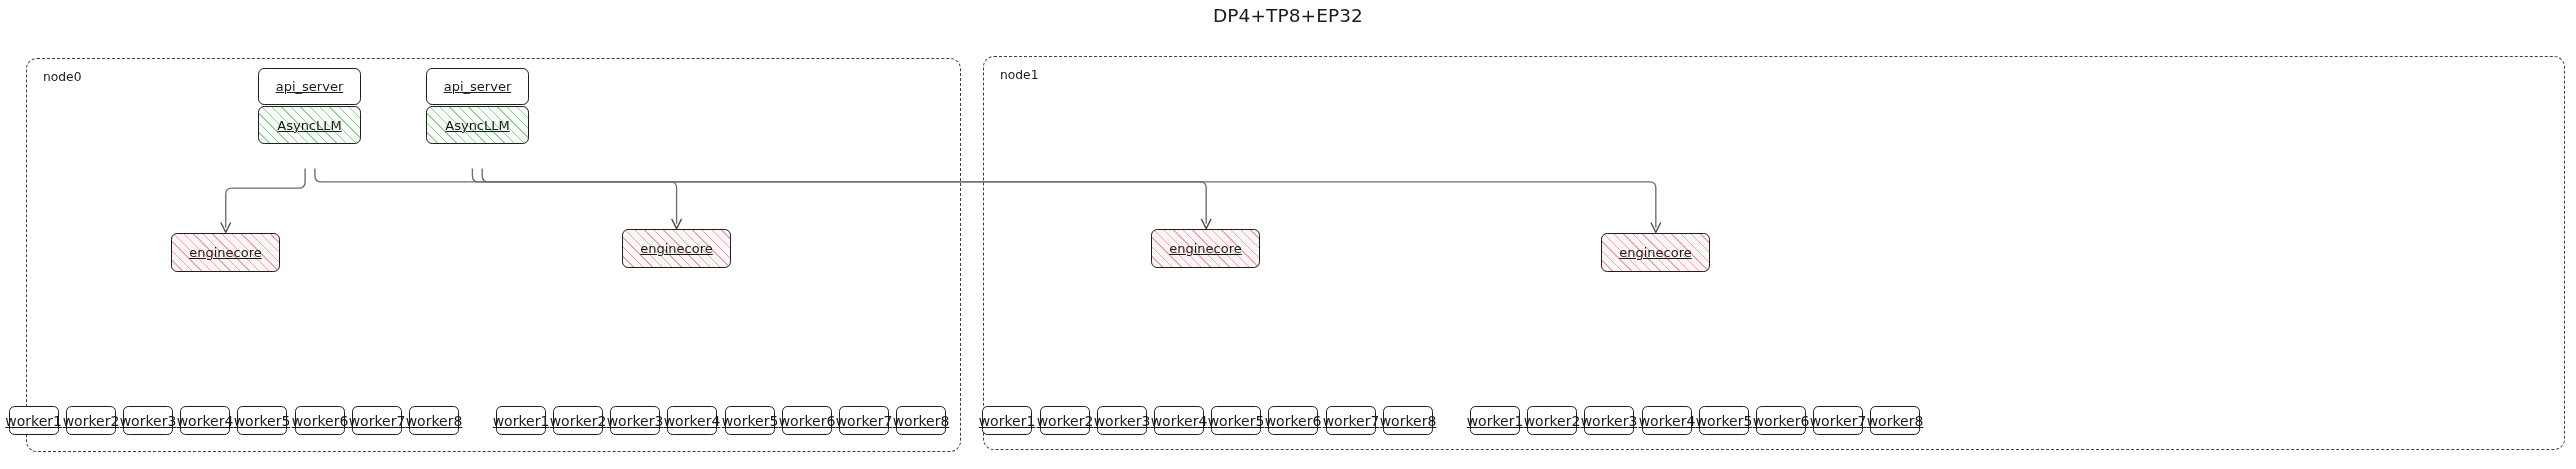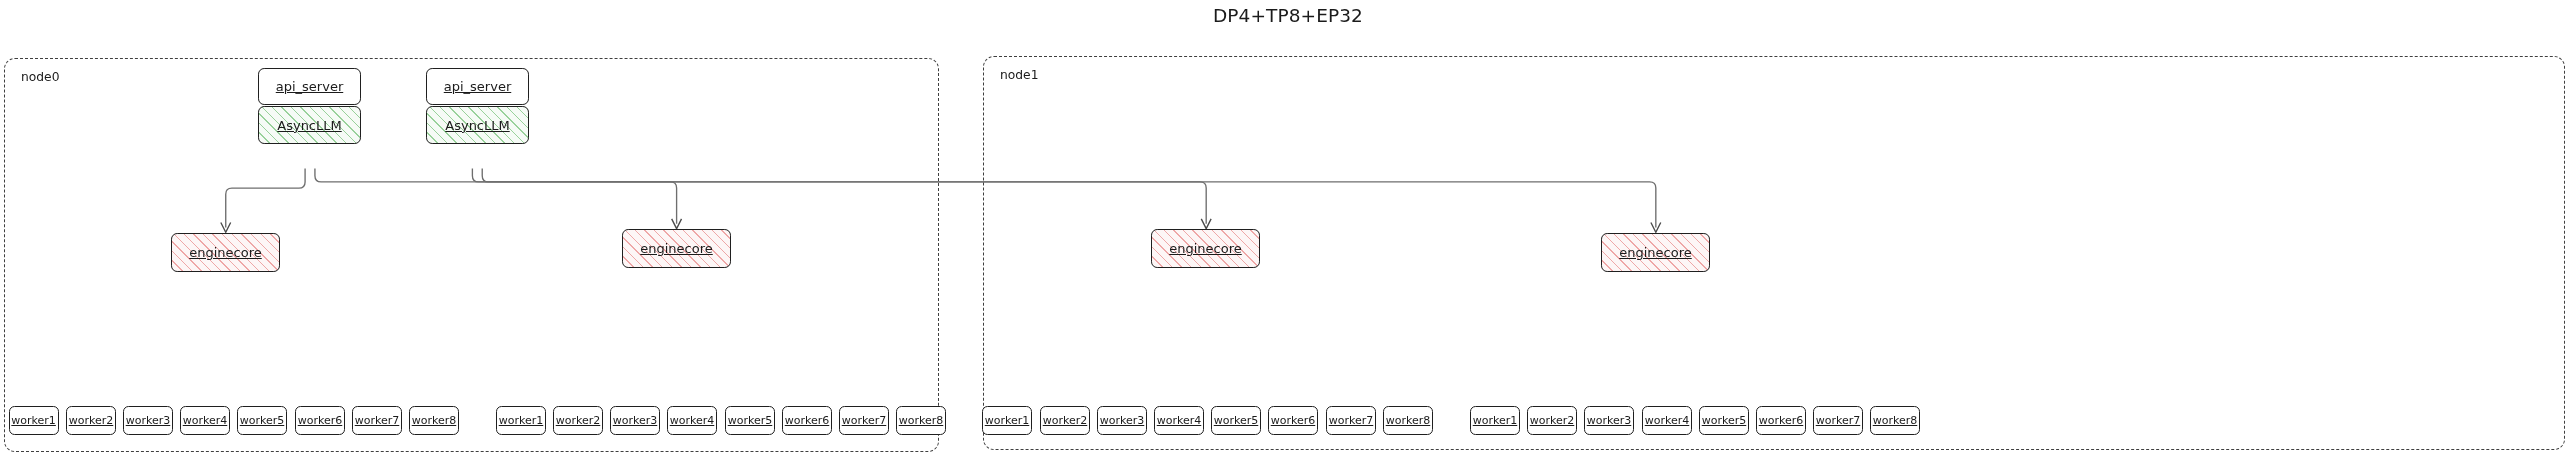--- a/index.html
+++ b/index.html
@@ -89,21 +89,21 @@
         rgba(229,115,115,0.6) 0px,
         rgba(229,115,115,0.6) 1px,
         rgba(255,255,255,0) 1px,
         rgba(255,255,255,0) 6.8px
     );
   }
 
   .nodebox.worker {
     border-width: 1.4px;
     border-radius: 5.5px;
-    font-size: 11px;
+    font-size: 14px;
     background: #ffffff;
   }
 
   
   #edges {
     position: absolute;
     top: 0;
     left: 0;
     width: 2576px;
     height: 469px;
@@ -136,21 +136,21 @@
     <path class="edge-head" d="M 1092,356 L 1100,372 L 1108,356"></path>
 
     <path class="edge-path" d="M 768,274 L 768,286 Q 768,296 778,296 L 1951,296 Q 1961,296 1961,306 L 1961,364"></path>
     <path class="edge-head" d="M 1953,356 L 1961,372 L 1969,356"></path>
 
     <path class="edge-path" d="M 784,274 L 784,286 Q 784,296 794,296 L 2682,296 Q 2692,296 2692,306 L 2692,370"></path>
     <path class="edge-head" d="M 2684,362 L 2692,378 L 2700,362"></path>
 
   </svg>
 
-  <div class="cluster" style="left:4px; top:58px; width:935px; height:394px;">
+  <div class="cluster" style="left:26px; top:58px; width:935px; height:394px;">
     <div class="cluster-label">node0</div>
   </div>
 
   <div class="cluster" style="left:983px; top:56px; width:1582px; height:394px;">
     <div class="cluster-label">node1</div>
   </div>
 
   <div class="nodebox api" style="left:258px; top:68px; width:103px; height:37px;">
     <span>api_server</span>
   </div>

